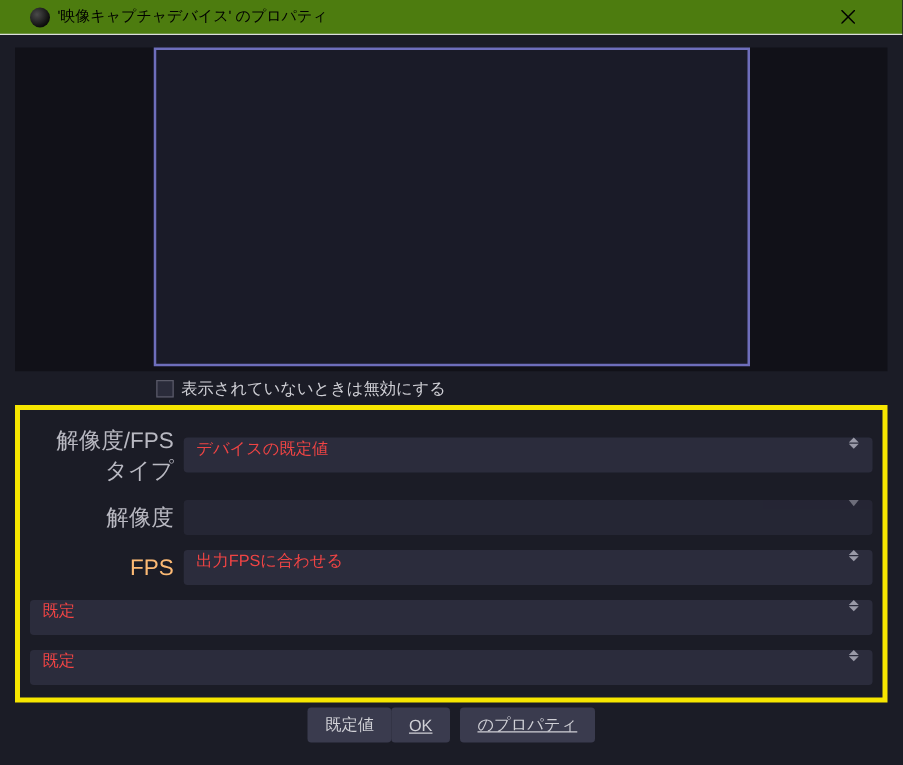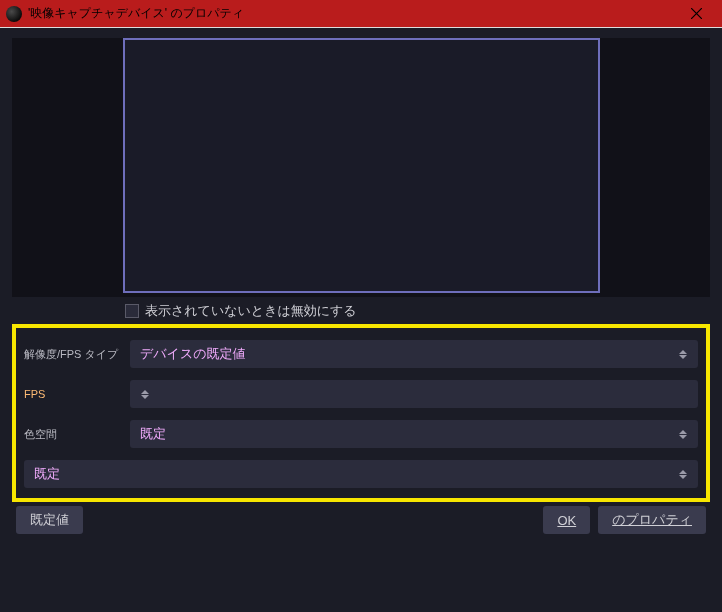--- a/index.html
+++ b/index.html
@@ -7,25 +7,25 @@
   width: 722px;
   height: 612px;
   background: #1b1c26;
   font-family: "Meiryo", "Yu Gothic", sans-serif;
   font-size: 13px;
   color: #d0d0d6;
   overflow: hidden;
 }
 .titlebar {
   height: 28px;
-  background: #b91c1c;
+  background: #4d7c0f;
   border-bottom: 1px solid #ddd;
   display: flex;
   align-items: center;
-  padding: 0 6px;
+  padding: 0 24px;
   color: #000;
 }
 .titlebar .app-icon {
   width: 16px; height: 16px;
   border-radius: 50%;
   background: radial-gradient(circle at 35% 35%, #4a4a4a, #0c0c0c 70%);
   margin-right: 6px;
   flex-shrink: 0;
 }
 .titlebar .title-text { flex: 1; font-size: 12px; color: #000; }
@@ -82,36 +82,38 @@
   margin: 0 0 2px 0;
 }
 .form-row {
   display: flex;
   align-items: center;
   margin-bottom: 12px;
 }
 .form-row:last-child { margin-bottom: 0; }
 .form-label {
   width: 106px;
+  text-align: right;
   padding-right: 8px;
-  font-size: 11px;
+  font-size: 18px;
   color: #b9b9c2;
+  margin-left: 17px;
 }
 .form-label.warn { color: #fdba74; }
 .form-control {
   flex: 1;
   height: 28px;
   background: #2b2c3c;
   border: none;
   border-radius: 3px;
   display: flex;
-  align-items: center;
+  align-items: flex-start;
   padding: 0 8px;
   position: relative;
-  color: #f0abfc;
+  color: #ef4444;
 }
 .form-control.disabled { opacity: 0.65; }
 .form-value { flex: 1; padding-left: 2px; }
 .spinner {
   width: 14px;
   display: flex;
   flex-direction: column;
   align-items: center;
   gap: 1px;
 }
@@ -128,21 +130,21 @@
 }
 .dropdown-arrow .tri-down {
   width: 0; height: 0;
   border-left: 4px solid transparent;
   border-right: 4px solid transparent;
   border-top: 5px solid #9a9aa8;
 }
 
 .bottom-buttons {
   display: flex;
-  justify-content: space-between;
+  justify-content: center;
   padding: 2px 4px 0 4px;
 }
 .btn {
   height: 28px;
   background: #3a3b4e;
   border: none;
   border-radius: 3px;
   color: #d0d0d6;
   padding: 0 14px;
   font-size: 13px;
@@ -182,34 +184,43 @@
       <div class="form-label">解像度/FPS タイプ</div>
       <div class="form-control">
         <div class="form-value">デバイスの既定値</div>
         <div class="spinner">
             <div class="tri-up"></div>
             <div class="tri-down"></div>
           </div>
       </div>
     </div>
 
+    <div class="form-row">
+      <div class="form-label">解像度</div>
+      <div class="form-control disabled">
+        <div class="form-value"></div>
+        <div class="dropdown-arrow">
+            <div class="tri-down"></div>
+          </div>
+      </div>
+    </div>
 
     <div class="form-row">
       <div class="form-label warn">FPS</div>
       <div class="form-control">
-        <div class="spinner">
-            <div class="tri-up"></div>
-            <div class="tri-down"></div>
-          </div>
-      </div>
-    </div>
-
-
-    <div class="form-row">
-      <div class="form-label">色空間</div>
+        <div class="form-value">出力FPSに合わせる</div>
+        <div class="spinner">
+            <div class="tri-up"></div>
+            <div class="tri-down"></div>
+          </div>
+      </div>
+    </div>
+
+
+    <div class="form-row">
       <div class="form-control">
         <div class="form-value">既定</div>
         <div class="spinner">
             <div class="tri-up"></div>
             <div class="tri-down"></div>
           </div>
       </div>
     </div>
 
     <div class="form-row">

